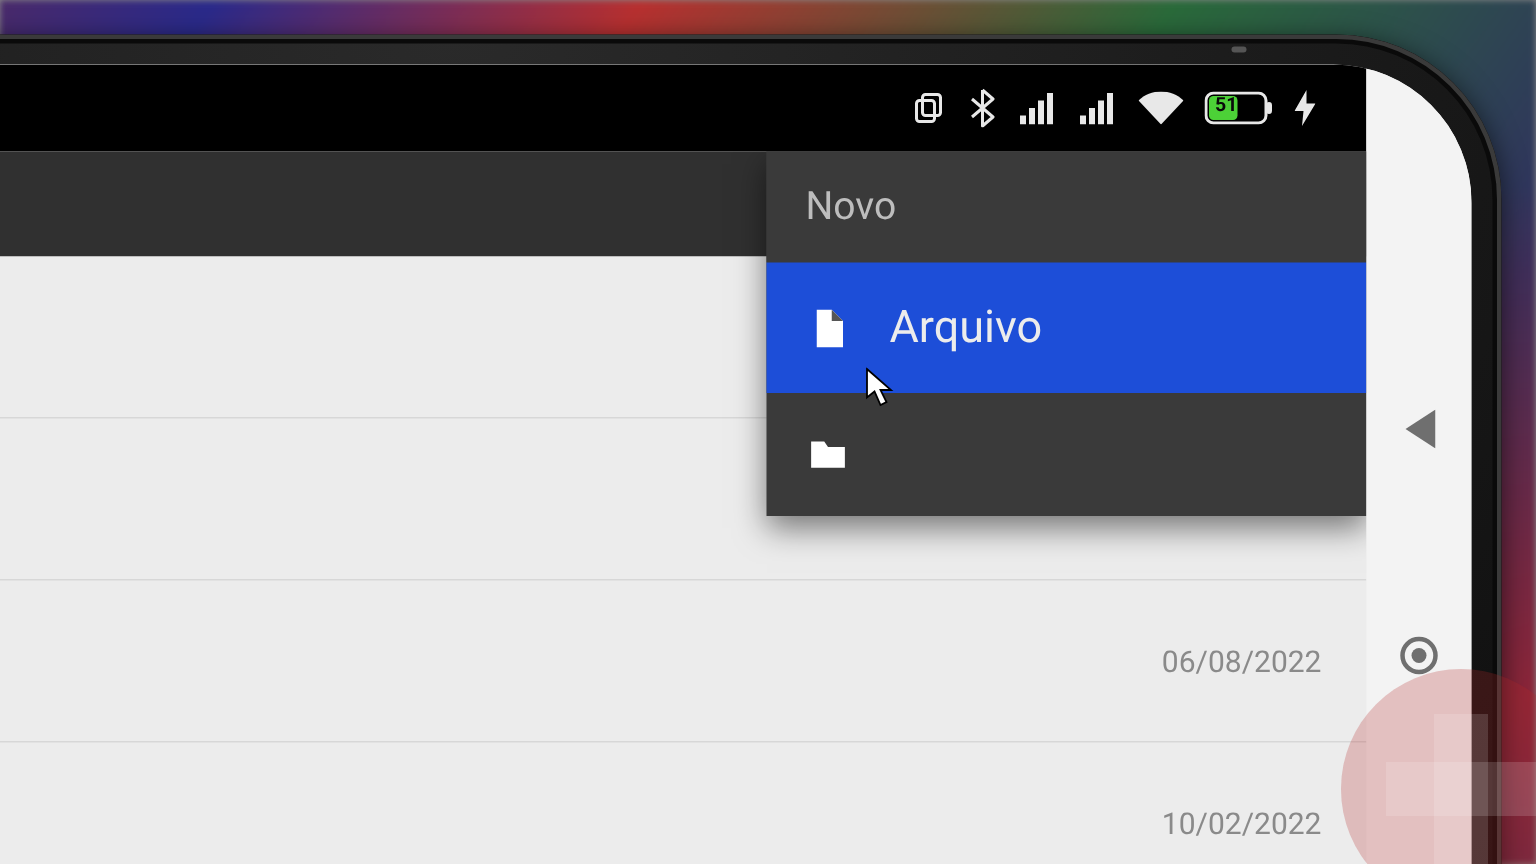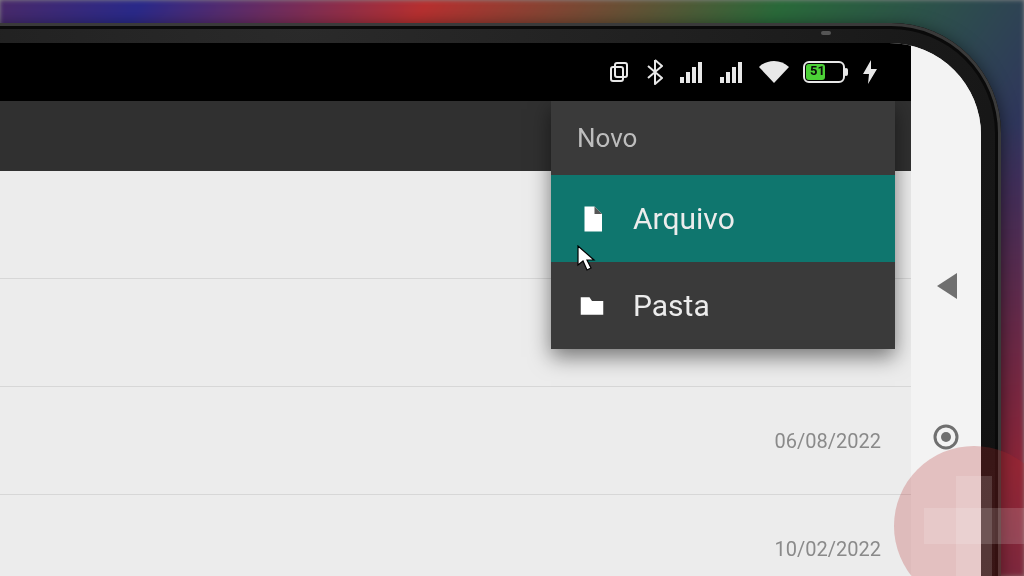--- a/index.html
+++ b/index.html
@@ -80,40 +80,40 @@
   }
   .file-date {
     font-size: 20px;
     color: #8a8a8a;
   }
 
   
   .popup {
     position: absolute;
     top: 58px;   
-    right: 16px;
-    width: 344px;
+    right: 0;
+    width: 400px;
     background: #3a3a3a;
     box-shadow: 0 8px 20px rgba(0,0,0,.5);
   }
   .popup-header {
     padding: 22px 26px;
     font-size: 26px;
     color: #bdbdbd;
     background: #3a3a3a;
   }
   .popup-item {
     display: flex;
     align-items: center;
     gap: 26px;
     padding: 26px 26px;
     font-size: 30px;
     color: #ececec;
   }
-  .popup-item.highlight { background: #0f766e; }
+  .popup-item.highlight { background: #1d4ed8; }
   .popup-item .ico { width: 30px; height: 30px; color: #fff; flex-shrink: 0; }
 
   
   .sys-nav {
     position: absolute;
     top: 0; right: 0;
     width: 70px; height: 100%;
     background: #f3f3f3;
     display: flex;
     flex-direction: column;
@@ -246,21 +246,20 @@
           </span>
           <span>Arquivo</span>
         </div>
 
         <div class="popup-item">
           <span class="ico">
             <svg viewBox="0 0 24 24" width="30" height="30" fill="currentColor">
               <path d="M3 5h7l2 3h9v11H3z"></path>
             </svg>
           </span>
-          <span>Pasta</span>
         </div>
       </div>
 
     </div>
 
     <div class="sys-nav">
       <span class="nav-ico">
         <svg width="22" height="26" viewBox="0 0 22 26" fill="currentColor">
           <path d="M22 0 V26 L2 13 Z"></path>
         </svg>

